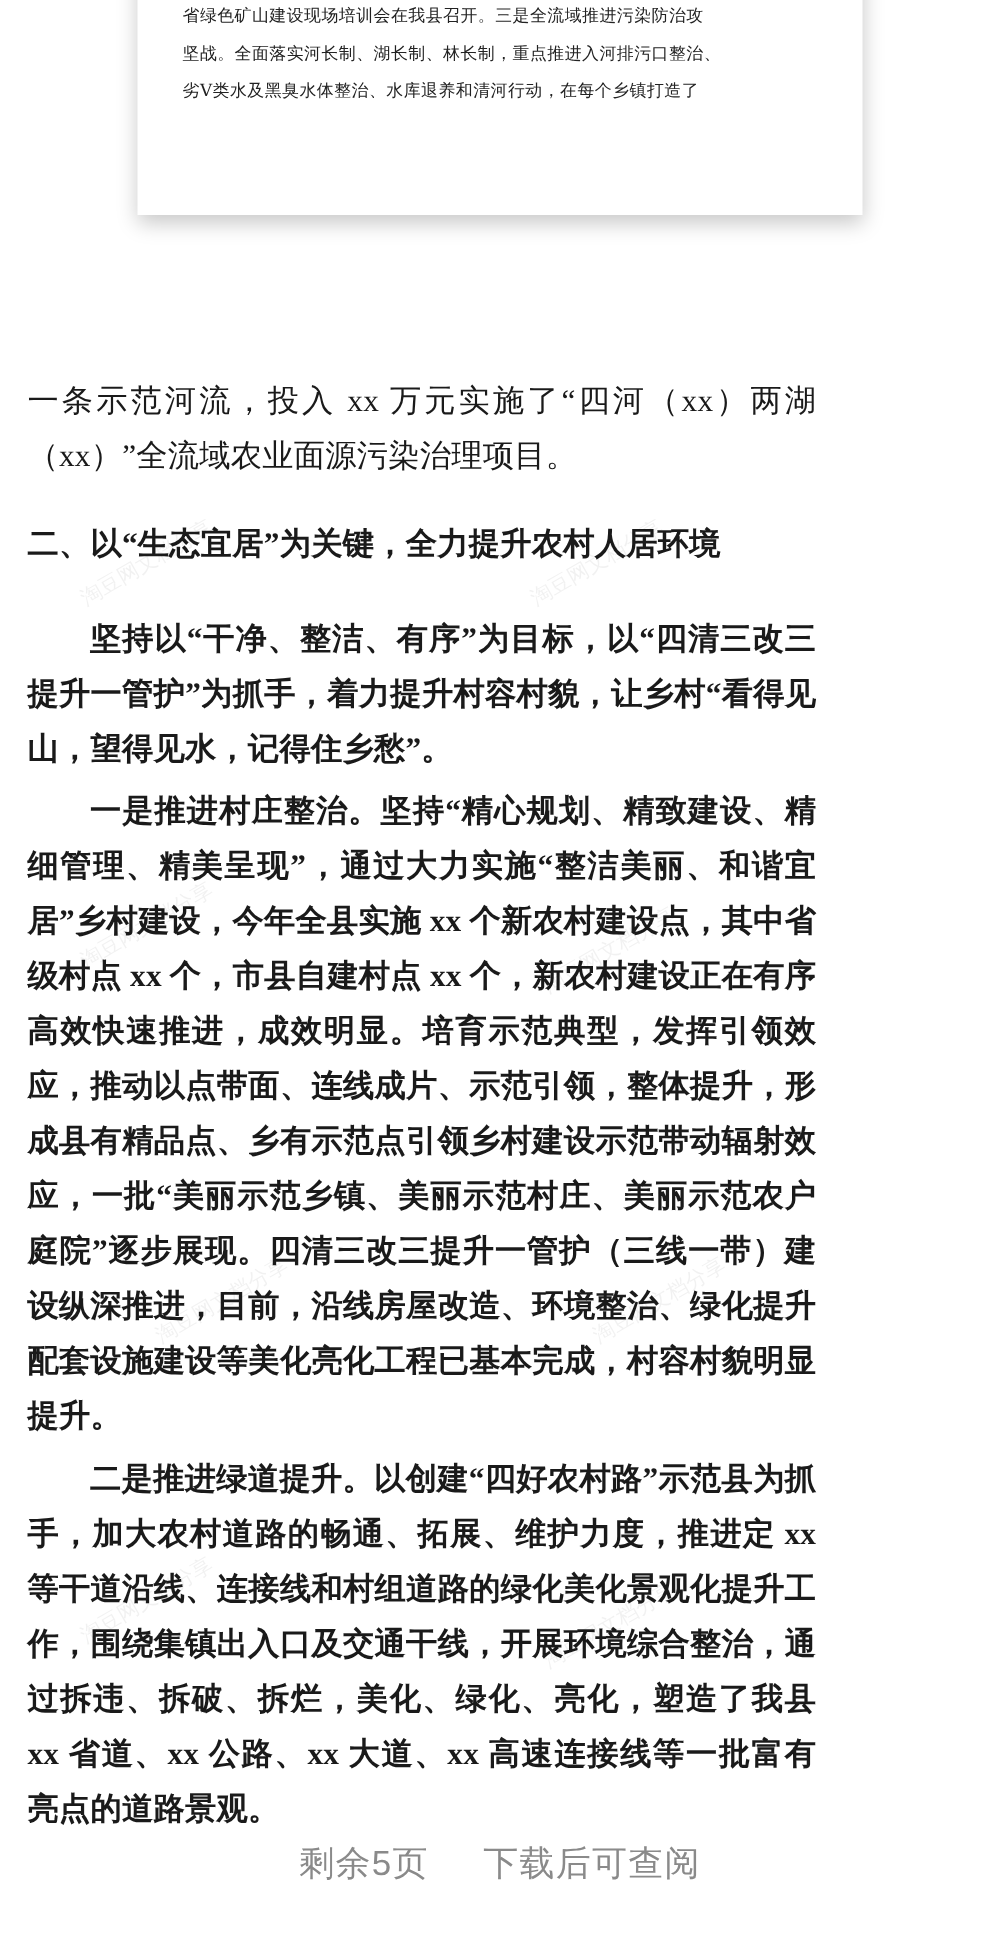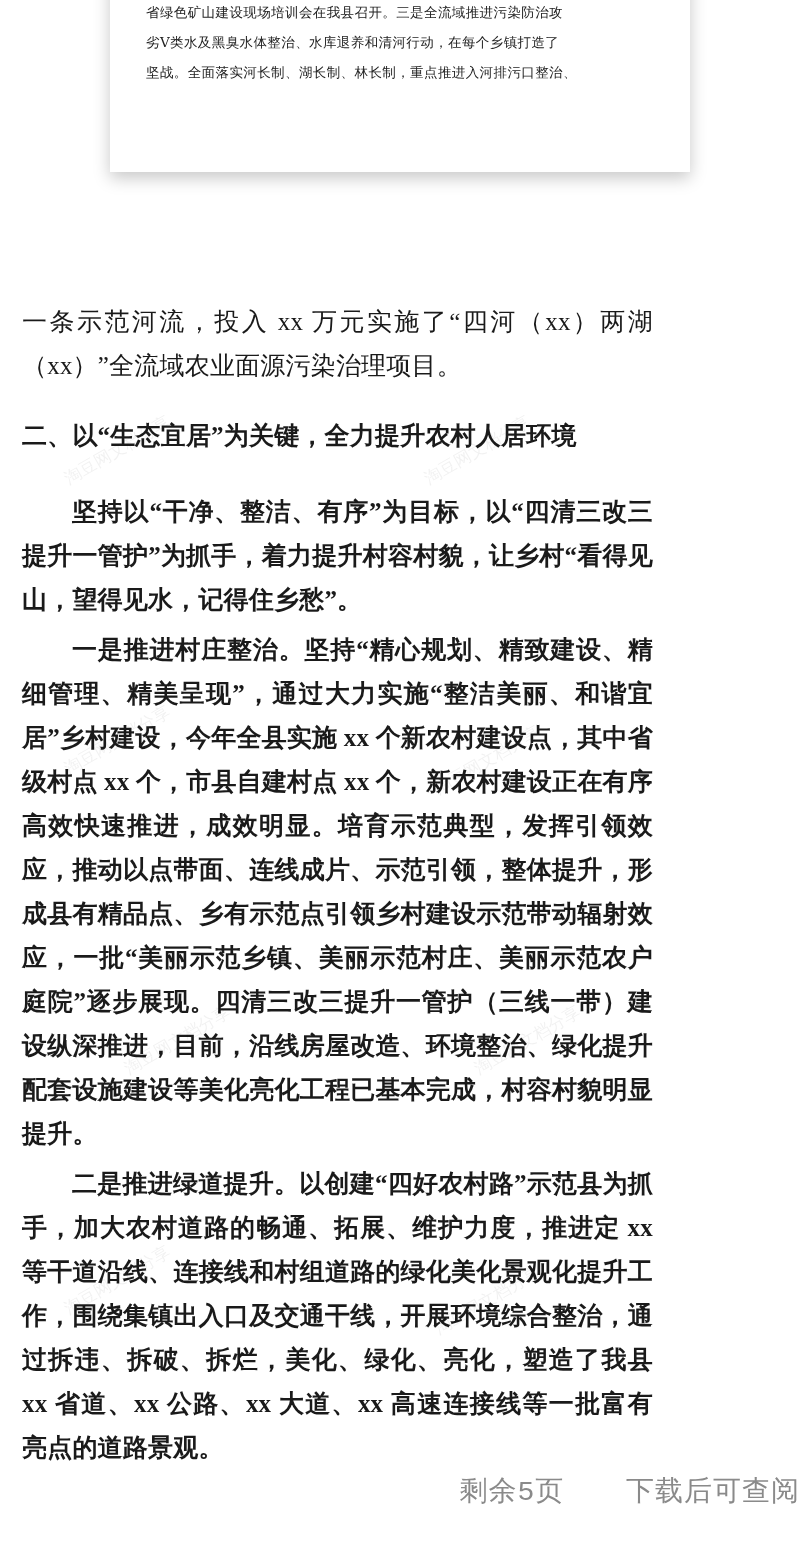--- a/index.html
+++ b/index.html
@@ -85,36 +85,36 @@
     pointer-events: none;
     user-select: none;
   }
 
   
   .footer {
     position: absolute;
     left: 0;
     bottom: 48px;
     width: 800px;
-    text-align: right;
-    font-family: Liberation Mono, monospace;
+    text-align: center;
+    font-family: Liberation Sans, sans-serif;
     font-size: 28px;
     color: #8a8a8a;
     letter-spacing: 1px;
   }
   .footer .f-sep { display: inline-block; width: 26px; }
 </style>
 </head>
 <body>
 
 <div class="preview-card">
   <div class="preview-inner">
     <div class="pc-line">省绿色矿山建设现场培训会在我县召开。三是全流域推进污染防治攻</div>
+    <div class="pc-line">坚战。全面落实河长制、湖长制、林长制，重点推进入河排污口整治、</div>
     <div class="pc-line">劣Ⅴ类水及黑臭水体整治、水库退养和清河行动，在每个乡镇打造了</div>
-    <div class="pc-line">坚战。全面落实河长制、湖长制、林长制，重点推进入河排污口整治、</div>
   </div>
 </div>
 
 <div class="doc">
   <p class="para">一条示范河流，投入 xx 万元实施了“四河（xx）两湖（xx）”全流域农业面源污染治理项目。</p>
   <h2 class="heading">二、以“生态宜居”为关键，全力提升农村人居环境</h2>
   <div class="gap-small"></div>
   <p class="para indent">坚持以“干净、整洁、有序”为目标，以“四清三改三提升一管护”为抓手，着力提升村容村貌，让乡村“看得见山，望得见水，记得住乡愁”。</p>
   <p class="para indent">一是推进村庄整治。坚持“精心规划、精致建设、精细管理、精美呈现”，通过大力实施“整洁美丽、和谐宜居”乡村建设，今年全县实施 xx 个新农村建设点，其中省级村点 xx 个，市县自建村点 xx 个，新农村建设正在有序高效快速推进，成效明显。培育示范典型，发挥引领效应，推动以点带面、连线成片、示范引领，整体提升，形成县有精品点、乡有示范点引领乡村建设示范带动辐射效应，一批“美丽示范乡镇、美丽示范村庄、美丽示范农户庭院”逐步展现。四清三改三提升一管护（三线一带）建设纵深推进，目前，沿线房屋改造、环境整治、绿化提升配套设施建设等美化亮化工程已基本完成，村容村貌明显提升。</p>
   <p class="para indent">二是推进绿道提升。以创建“四好农村路”示范县为抓手，加大农村道路的畅通、拓展、维护力度，推进定 xx 等干道沿线、连接线和村组道路的绿化美化景观化提升工作，围绕集镇出入口及交通干线，开展环境综合整治，通过拆违、拆破、拆烂，美化、绿化、亮化，塑造了我县 xx 省道、xx 公路、xx 大道、xx 高速连接线等一批富有亮点的道路景观。</p>

